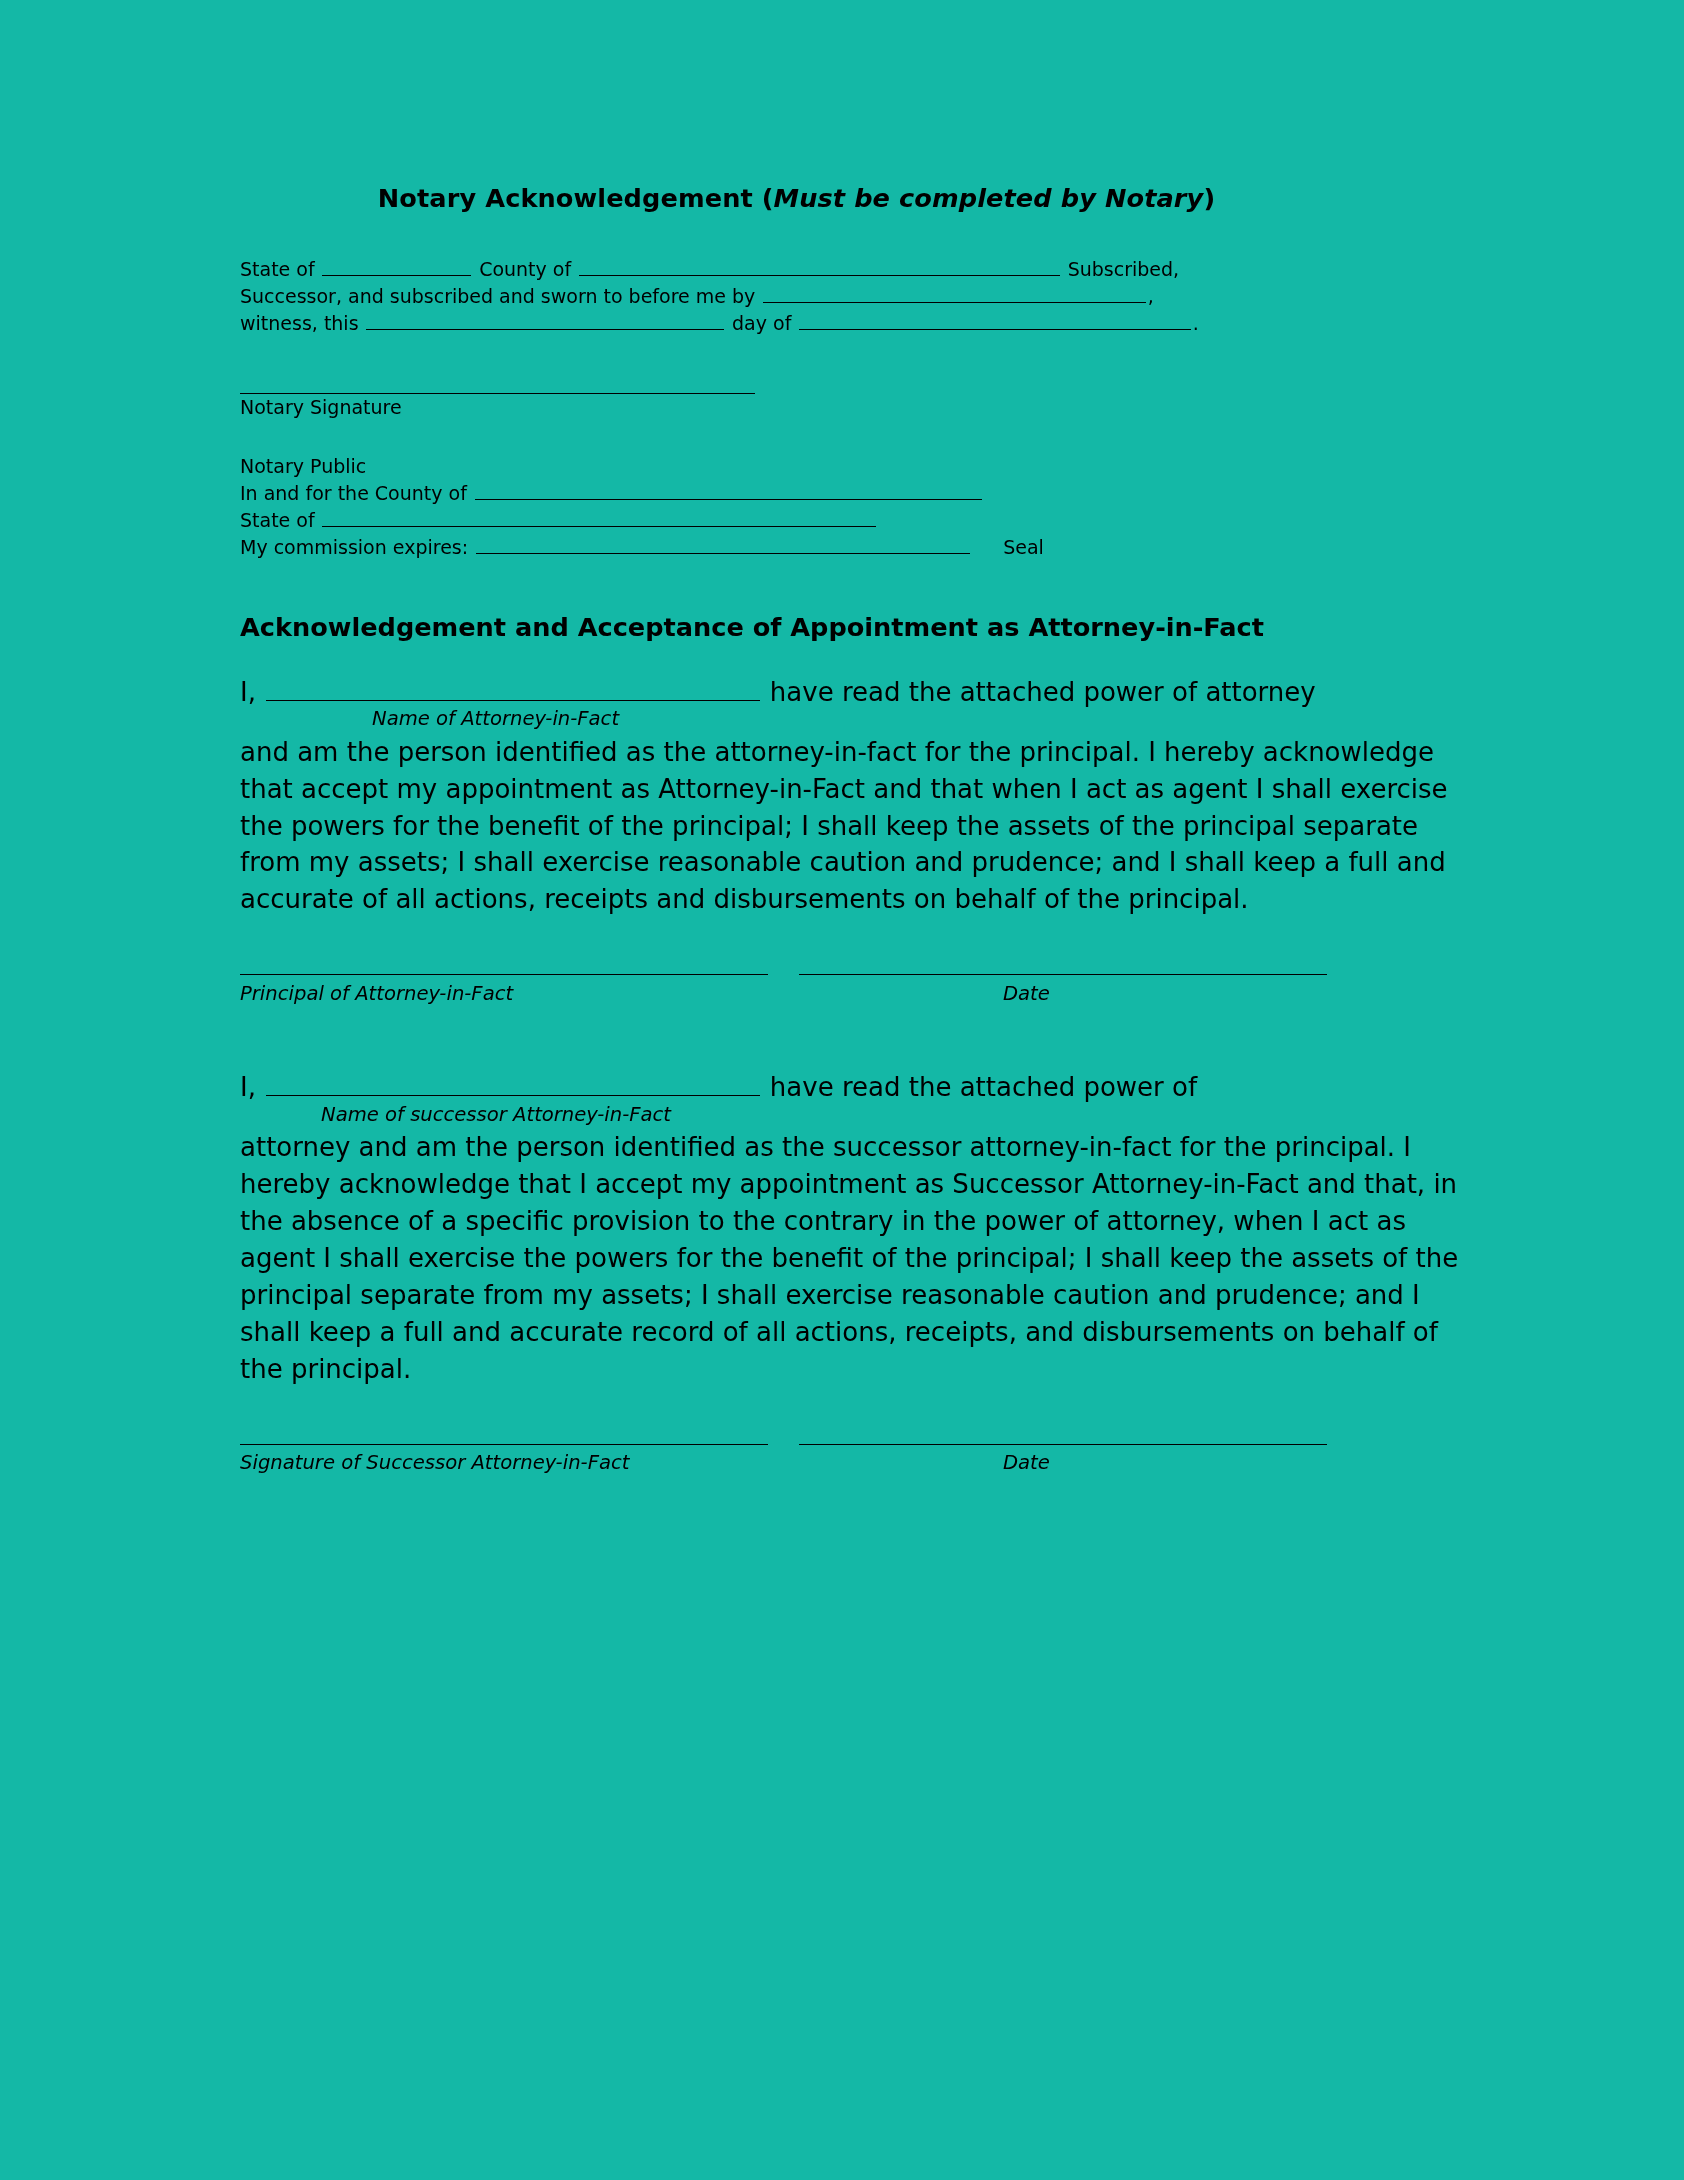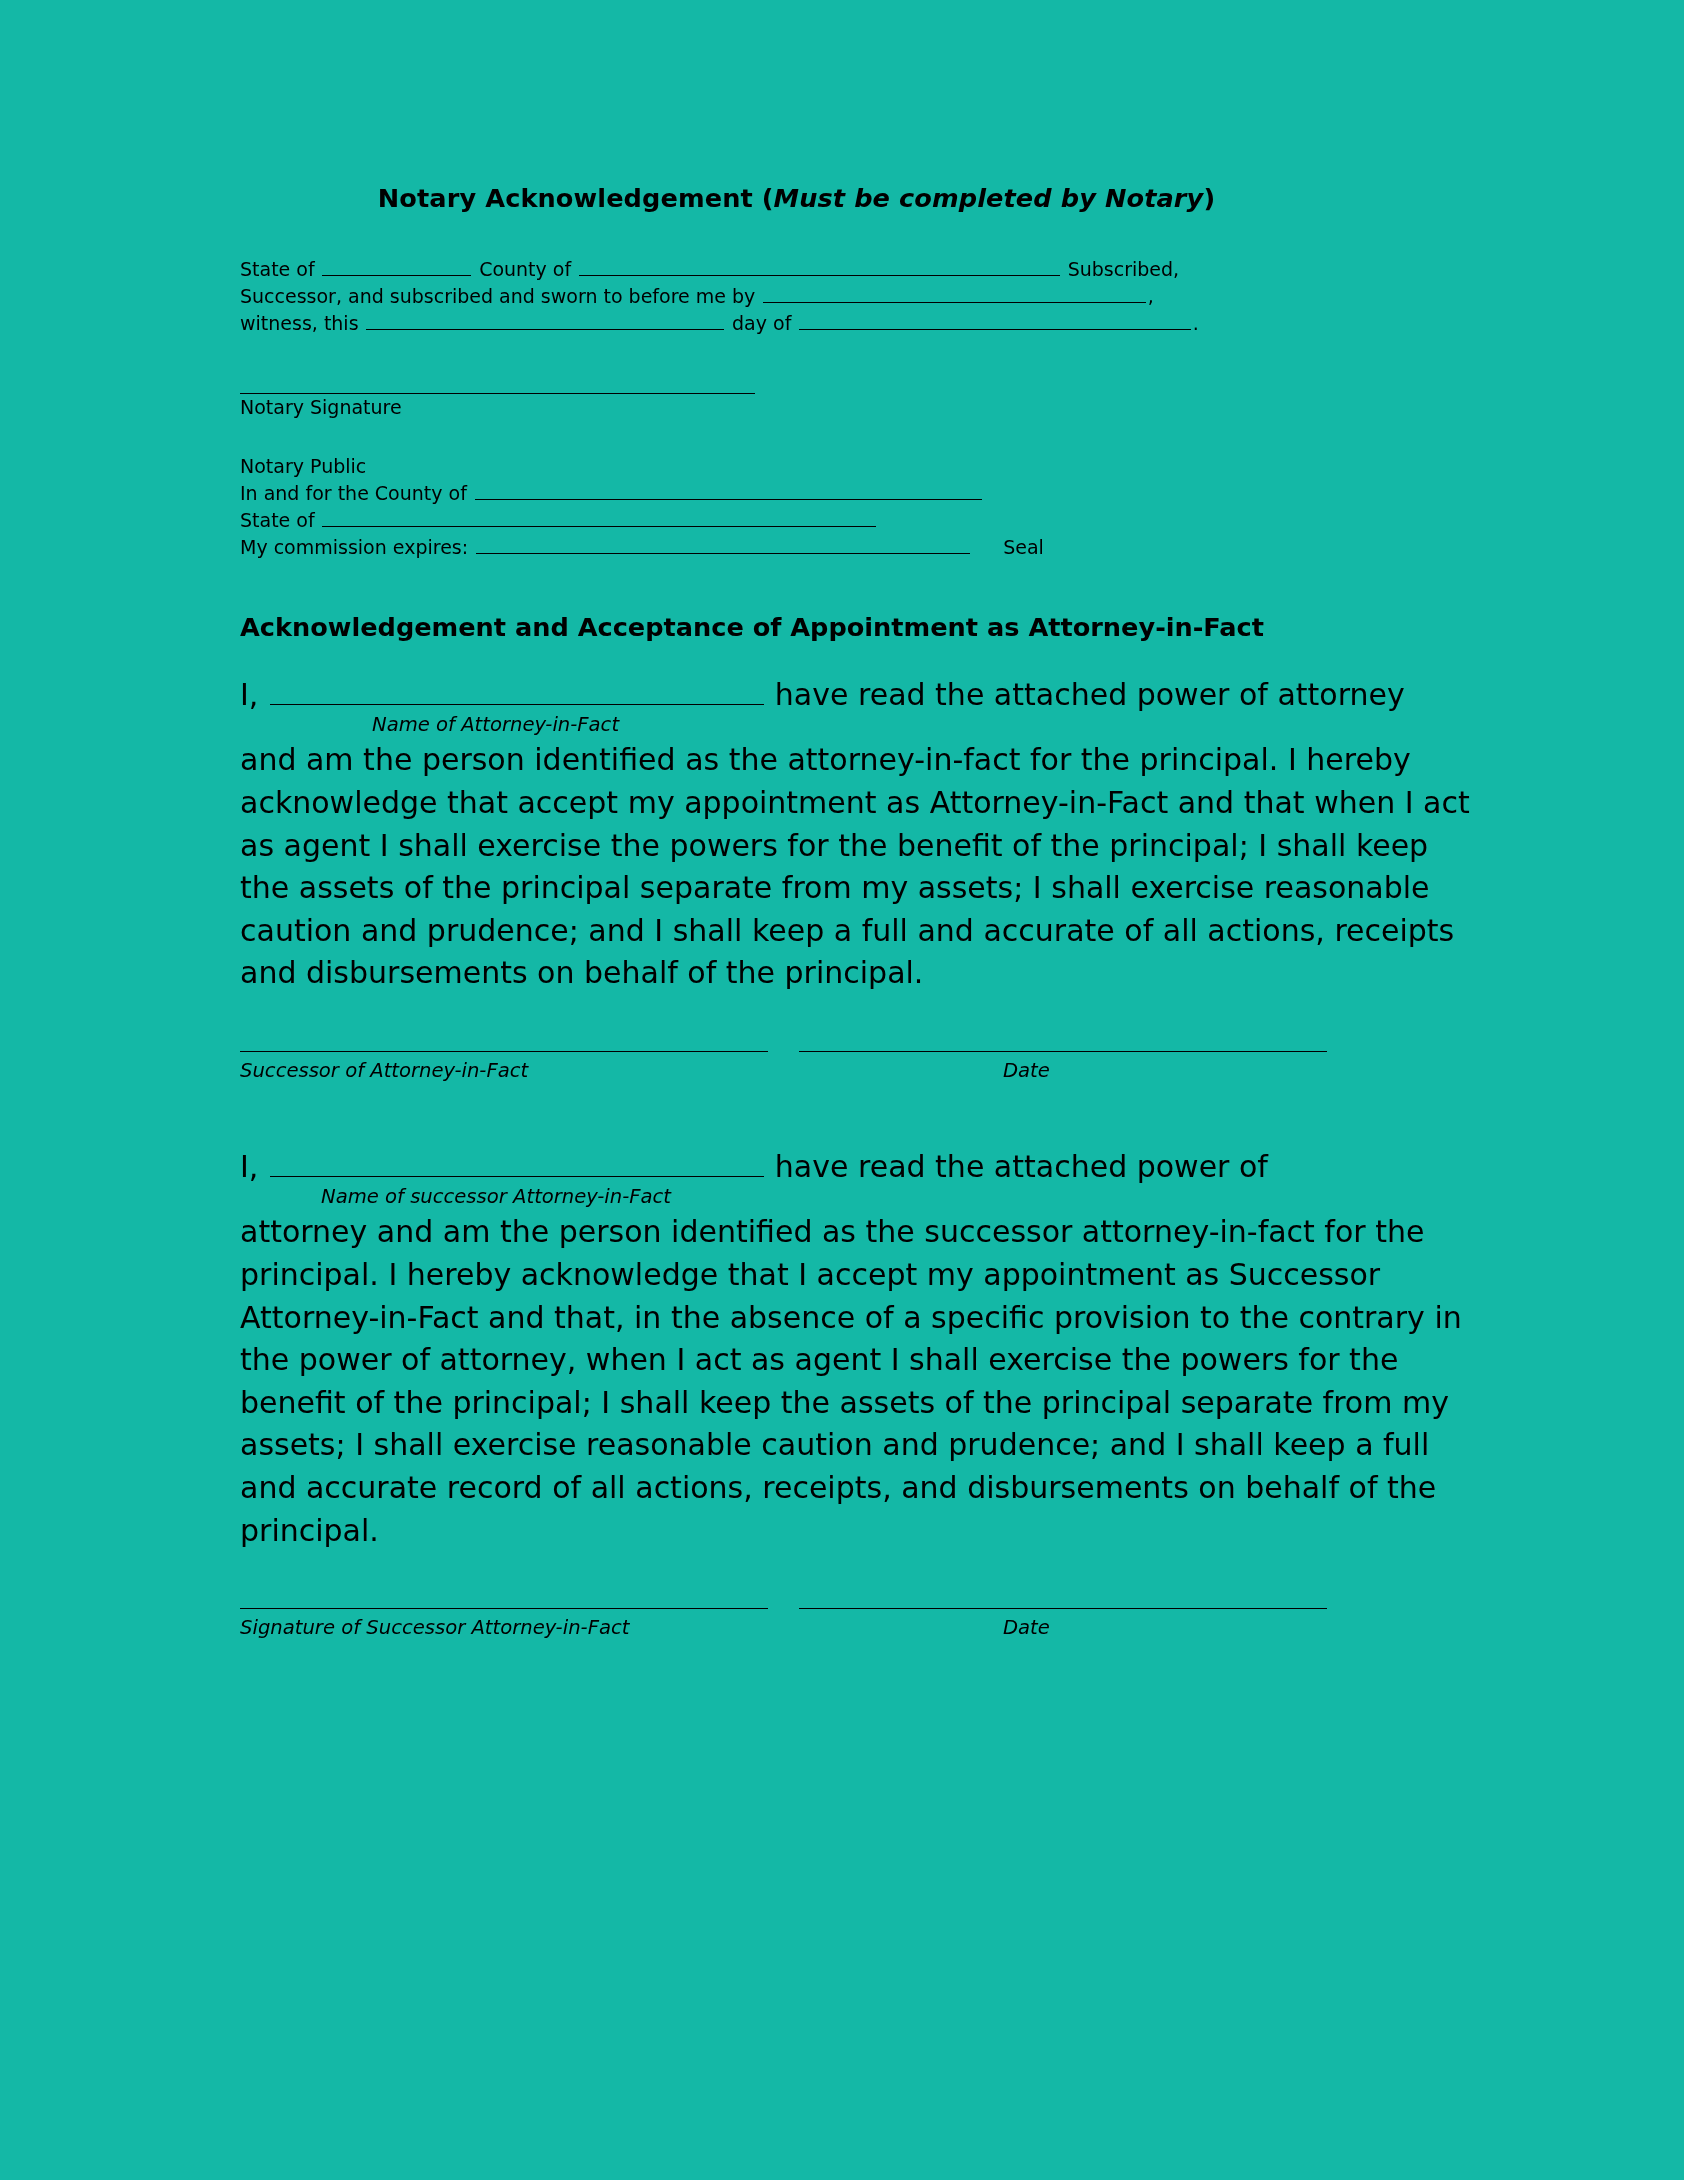--- a/index.html
+++ b/index.html
@@ -69,21 +69,21 @@
   .section-heading {
     font-size: 25.6px;
     font-weight: bold;
     margin: 0;
   }
   .section-heading.center {
     text-align: center;
     padding-right: 102px;
   }
   .para {
-    font-size: 30px;
+    font-size: 26px;
     line-height: 1.42;
     margin: 0;
   }
   .inline-fill-caption {
     font-size: 19.6px;
     font-style: italic;
     margin: -3.4px 0 0 132px;
   }
   .inline-fill-caption.indent2 {
     margin-left: 81px;
@@ -159,21 +159,21 @@
   </div>
   <div class="inline-fill-caption">Name of Attorney-in-Fact</div>
 
   <div class="para" style="margin-top:3.4px">and am the person identified as the attorney-in-fact for the principal. I hereby acknowledge that accept my appointment as Attorney-in-Fact and that when I act as agent I shall exercise the powers for the benefit of the principal; I shall keep the assets of the principal separate from my assets; I shall exercise reasonable caution and prudence; and I shall keep a full and accurate of all actions, receipts and disbursements on behalf of the principal.</div>
 
   <div class="gap-3"></div>
 
   <div class="sig-wrap">
     <div class="sig-col-a">
       <div class="sig-line"></div>
-      <div class="caption">Successor of Attorney-in-Fact</div>
+      <div class="caption">Principal of Attorney-in-Fact</div>
     </div>
     <div class="sig-col-b">
       <div class="sig-line"></div>
       <div class="caption center-ish">Date</div>
     </div>
   </div>
 
   <div class="gap-2"></div>
 
 

